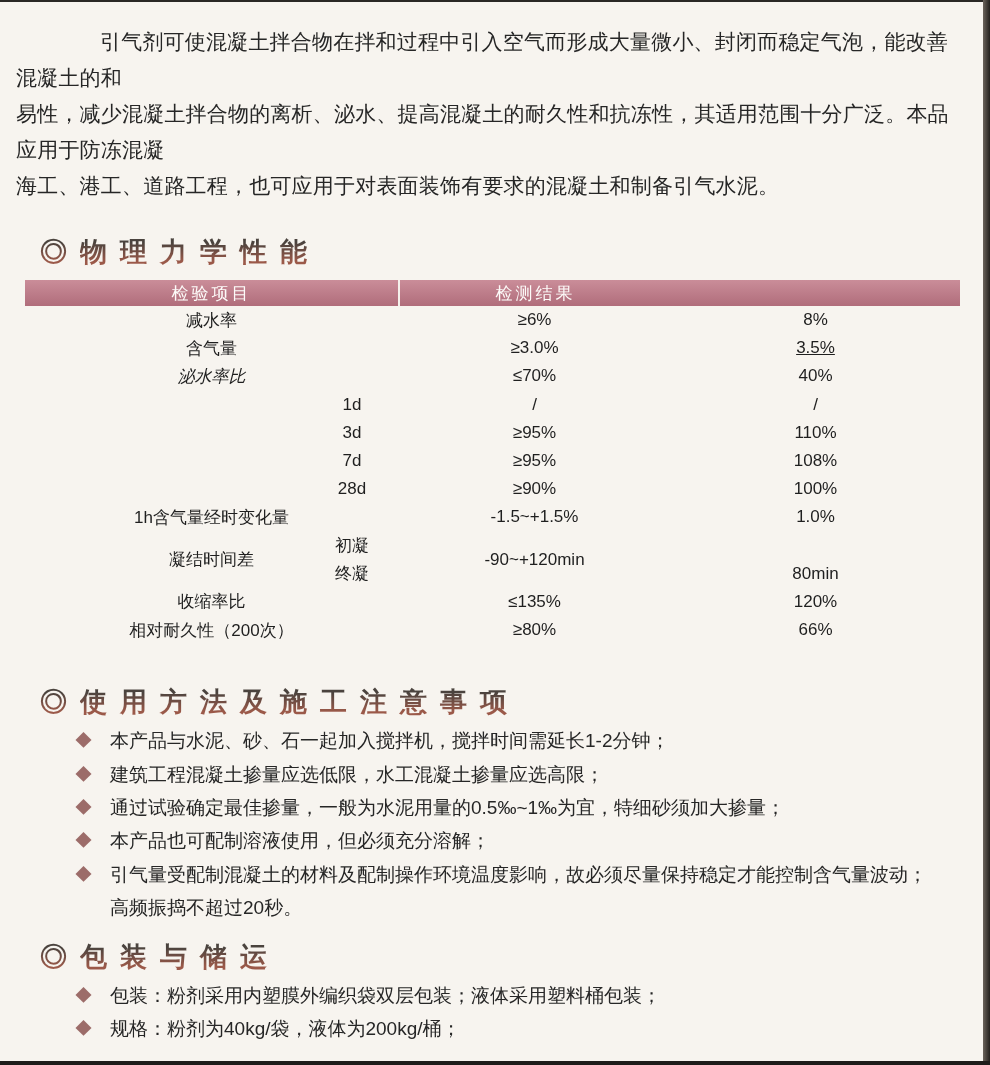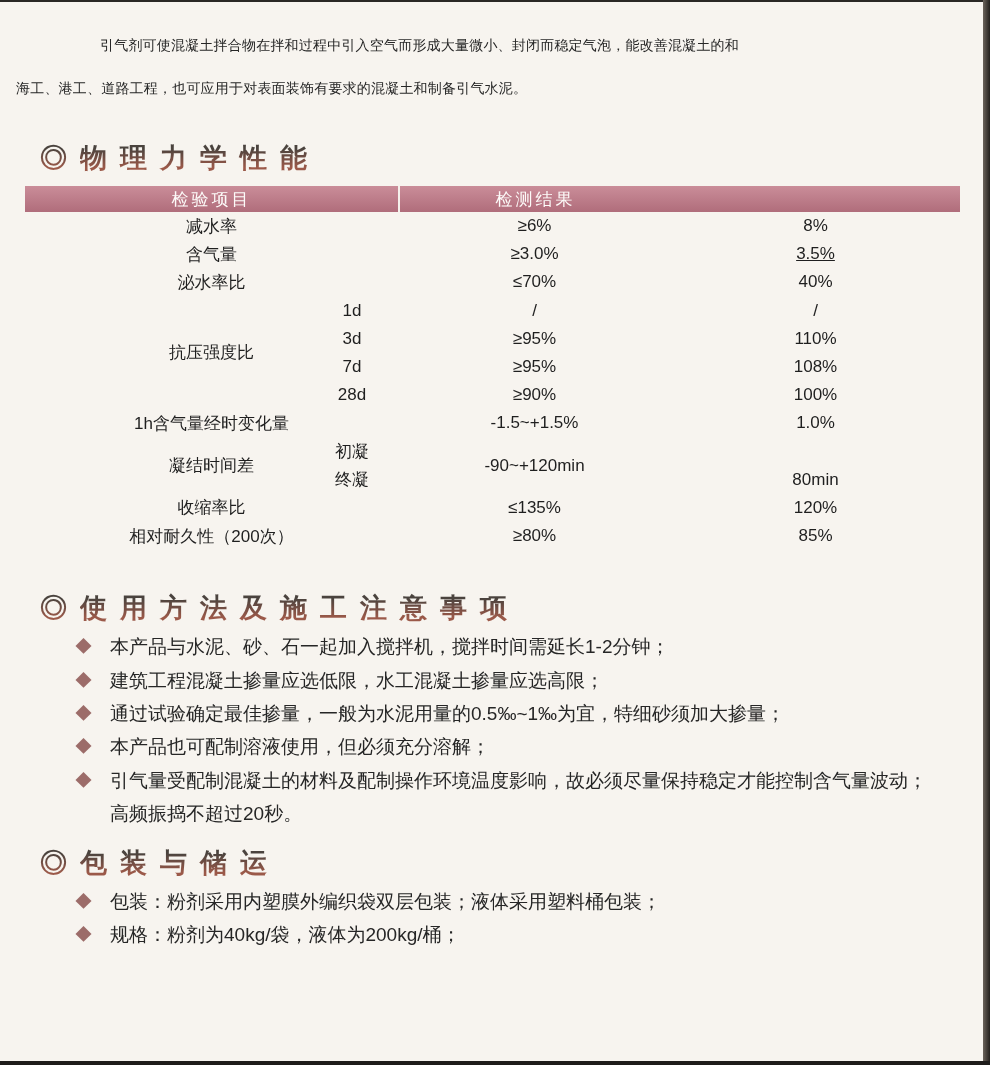--- a/index.html
+++ b/index.html
@@ -19,21 +19,21 @@
     color:var(--text);
   }
   .page{position:relative;width:990px;height:1065px;overflow:hidden;}
 
   
   .edge-top{position:absolute;top:0;left:0;width:100%;height:2px;background:#2a2825;}
   .edge-right{position:absolute;top:0;right:0;width:7px;height:100%;background:linear-gradient(90deg,#6b635b,#23201d);}
   .edge-bottom{position:absolute;bottom:0;left:0;width:100%;height:4px;background:#1e1c1a;}
 
   
-  .intro{padding:24px 26px 0 16px;font-size:14px;line-height:43px;letter-spacing:.2px;}
+  .intro{padding:24px 26px 0 16px;font-size:21px;line-height:36px;letter-spacing:.2px;}
   .intro .line:first-child{text-indent:84px;}
 
   
   .section-title{
     margin:0;padding:0 0 0 40px;
     font-size:27px;font-weight:bold;line-height:36px;letter-spacing:13px;
     color:#6f4b43;
   }
   @supports (-webkit-background-clip: text){
     .section-title .grad{
@@ -75,41 +75,41 @@
 <body>
 
 <div class="page">
 
   <div class="edge-top"></div>
   <div class="edge-right"></div>
   <div class="edge-bottom"></div>
 
   <div class="intro">
     <div class="line">引气剂可使混凝土拌合物在拌和过程中引入空气而形成大量微小、封闭而稳定气泡，能改善混凝土的和</div>
+    <div class="line">易性，减少混凝土拌合物的离析、泌水、提高混凝土的耐久性和抗冻性，其适用范围十分广泛。本品应用于防冻混凝</div>
     <div class="line">海工、港工、道路工程，也可应用于对表面装饰有要求的混凝土和制备引气水泥。</div>
   </div>
 
   <h2 class="section-title t-physical"><span class="grad marker">◎</span><span class="grad">物理力学性能</span></h2>
 
   <div class="tbl">
     <div class="tbl-head">
         <div class="hcell">检验项目</div>
         <div class="hcell">检测结果</div>
       </div>
     <div class="tbl-body">
         <div class="cell item" style="grid-row: 1 / span 1;">减水率</div>
         <div class="cell" style="grid-area: 1 / 3;">≥6%</div>
         <div class="cell" style="grid-area: 1 / 4;">8%</div>
         <div class="cell item" style="grid-row: 2 / span 1;">含气量</div>
         <div class="cell" style="grid-area: 2 / 3;">≥3.0%</div>
         <div class="cell" style="grid-area: 2 / 4; text-decoration: underline;">3.5%</div>
-        <div class="cell item" style="grid-row: 3 / span 1;">泌水率比</div>
+        <div class="cell item" style="grid-row: 3 / span 1; font-style: italic;">泌水率比</div>
         <div class="cell" style="grid-area: 3 / 3;">≤70%</div>
         <div class="cell" style="grid-area: 3 / 4;">40%</div>
-        <div class="cell item" style="grid-row: 4 / span 4;">抗压强度比</div>
         <div class="cell" style="grid-area: 4 / 2;">1d</div>
         <div class="cell" style="grid-area: 4 / 3;">/</div>
         <div class="cell" style="grid-area: 4 / 4;">/</div>
         <div class="cell" style="grid-area: 5 / 2;">3d</div>
         <div class="cell" style="grid-area: 5 / 3;">≥95%</div>
         <div class="cell" style="grid-area: 5 / 4;">110%</div>
         <div class="cell" style="grid-area: 6 / 2;">7d</div>
         <div class="cell" style="grid-area: 6 / 3;">≥95%</div>
         <div class="cell" style="grid-area: 6 / 4;">108%</div>
         <div class="cell" style="grid-area: 7 / 2;">28d</div>
@@ -121,21 +121,21 @@
         <div class="cell item" style="grid-row: 9 / span 2;">凝结时间差</div>
         <div class="cell" style="grid-area: 9 / 2;">初凝</div>
         <div class="cell" style="grid-area: 10 / 2;">终凝</div>
         <div class="cell" style="grid-area: 10 / 4;">80min</div>
         <div class="cell" style="grid-area: 9 / 3 / span 2;">-90~+120min</div>
         <div class="cell item" style="grid-row: 11 / span 1;">收缩率比</div>
         <div class="cell" style="grid-area: 11 / 3;">≤135%</div>
         <div class="cell" style="grid-area: 11 / 4;">120%</div>
         <div class="cell item" style="grid-row: 12 / span 1;">相对耐久性（200次）</div>
         <div class="cell" style="grid-area: 12 / 3;">≥80%</div>
-        <div class="cell" style="grid-area: 12 / 4;">85%</div>
+        <div class="cell" style="grid-area: 12 / 4;">66%</div>
       </div>
   </div>
 
   <h2 class="section-title t-usage"><span class="grad marker">◎</span><span class="grad">使用方法及施工注意事项</span></h2>
 
   <ul class="blist">
       <li>
         <span class="dia">◆</span>
         <div class="btext">
           <div>本产品与水泥、砂、石一起加入搅拌机，搅拌时间需延长1-2分钟；</div>

